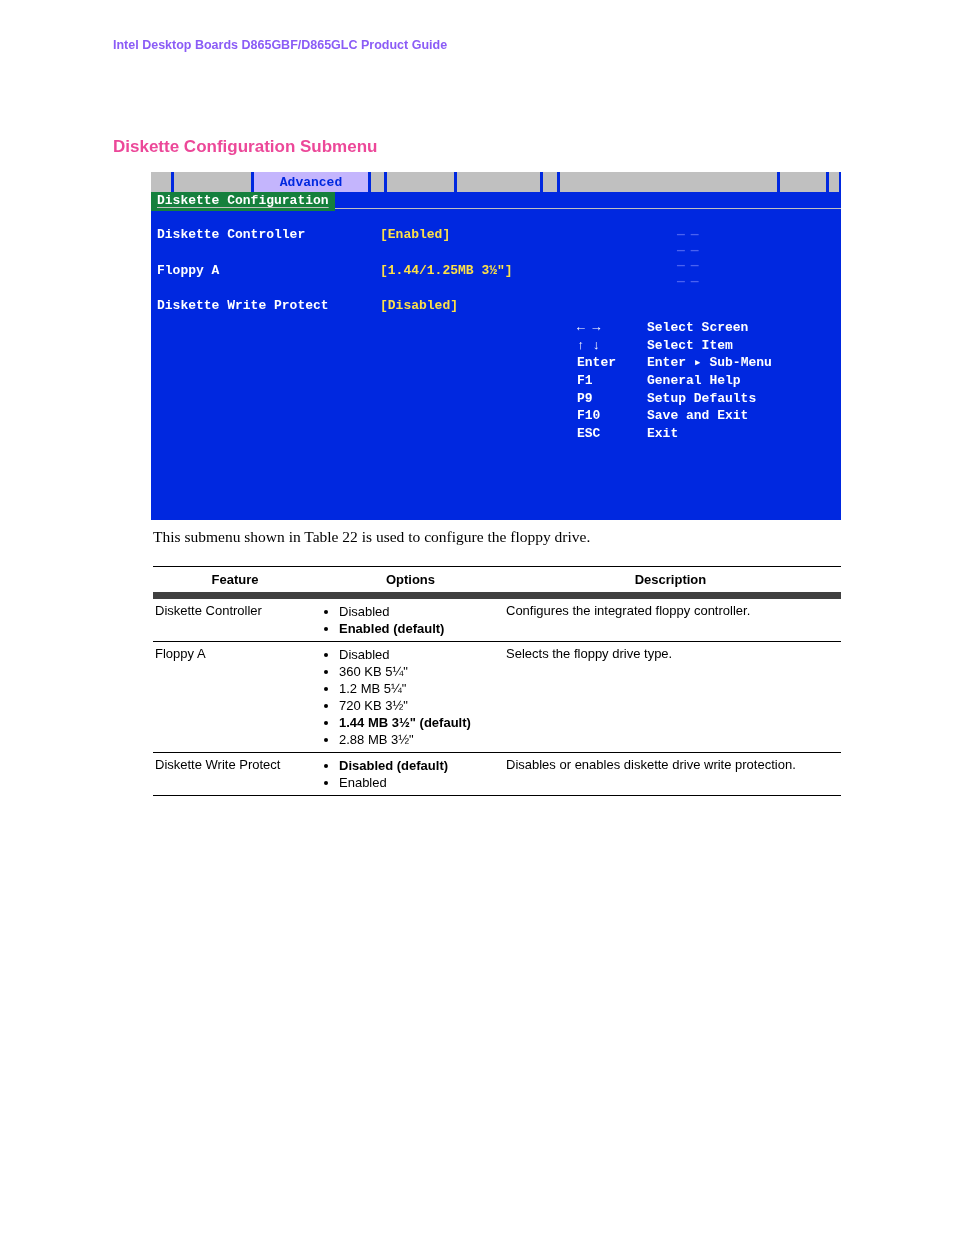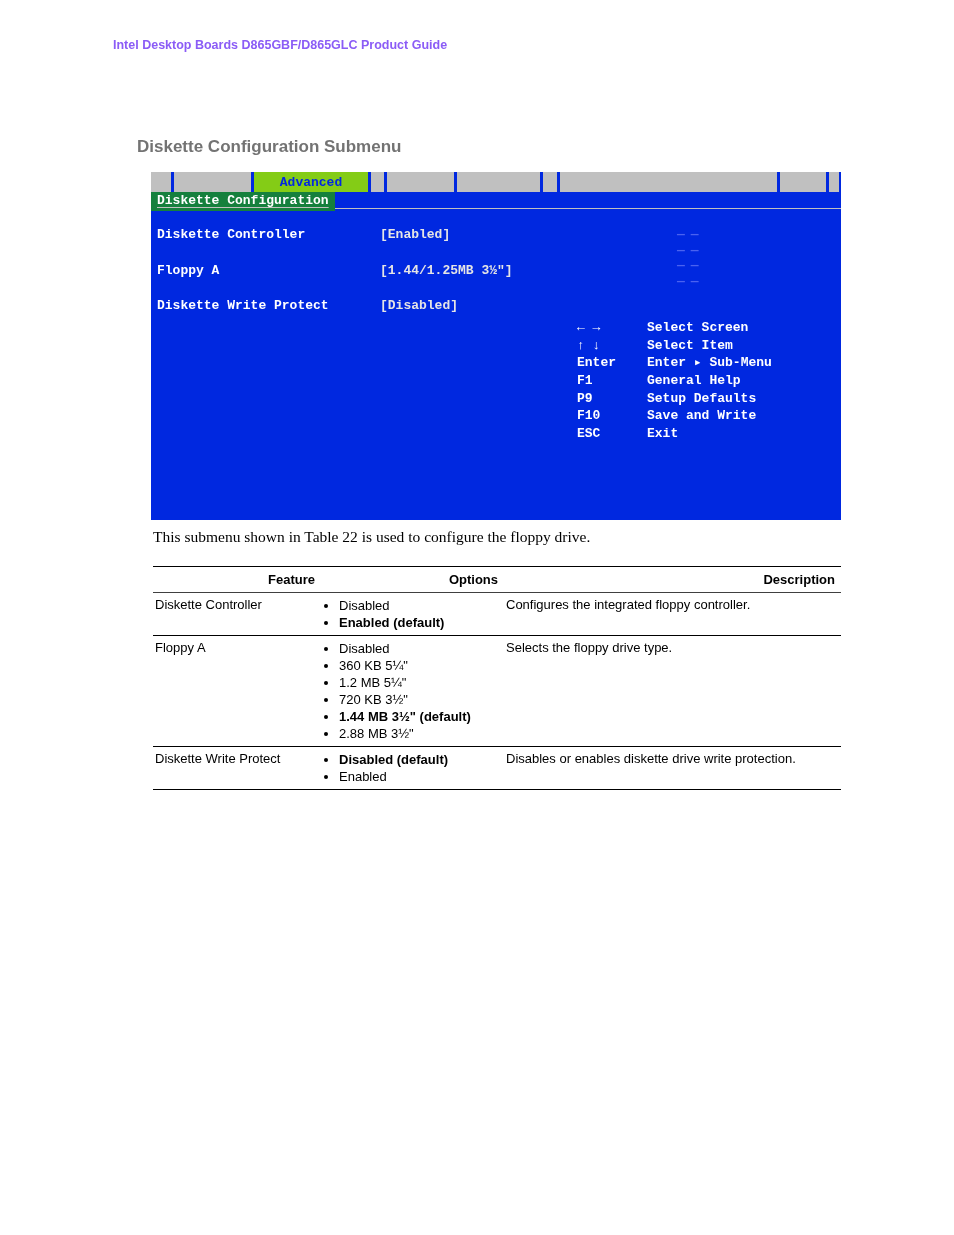--- a/index.html
+++ b/index.html
@@ -14,34 +14,33 @@
     padding: 38px 110px 0 113px;
     box-sizing: border-box;
   }
   .header {
     font-size: 12.5px;
     font-weight: bold;
     color: #8b5cf6;
     margin-bottom: 85px;
   }
   .section-title {
-    color: #737373;
+    color: #ec4899;
     font-size: 17px;
     font-weight: bold;
     margin-bottom: 15px;
-    margin-left: 24px;
   }
   .bios-box-outer {
     margin-left: 38px;
     width: 690px;
     background: #0028e0;
     position: relative;
   }
   .tab {
-    background: #84cc16;
+    background: #c4b5fd;
     display: flex;
     align-items: center;
     justify-content: center;
     font-family: "Courier New", monospace;
     font-weight: bold;
     font-size: 13px;
     color: #0028e0;
   }
   .tabline {
     display:flex;
@@ -70,21 +69,21 @@
     color:#fff;
     font-weight:bold;
     line-height: 1.2;
   }
   .bios-left .row { margin-bottom: 20px; }
   .bios-mid {
     width: 187px;
     padding: 16px 4px 16px 4px;
     font-family:"Courier New",monospace;
     font-size:13px;
-    color:#e5e5e5;
+    color:#fde047;
     font-weight:bold;
     line-height:1.2;
   }
   .bios-mid .row { margin-bottom: 20px; }
   .bios-right {
     flex:1;
     padding: 16px 6px 10px 6px;
     font-family:"Courier New",monospace;
     font-size:13px;
     color:#fff;
@@ -112,25 +111,25 @@
     margin-left: 40px;
     margin-bottom: 4px;
   }
   table.spec {
     border-collapse: collapse;
     margin-left: 40px;
     width: 688px;
     font-size: 13px;
   }
   table.spec th {
-    text-align: right;
+    text-align: center;
     font-weight: bold;
     padding: 5px 6px 5px 2px;
     border-top: 1.5px solid #000;
-    border-bottom: 1px solid #404040;
+    border-bottom: 7px solid #404040;
   }
   table.spec td {
     vertical-align: top;
     padding: 4px 6px 4px 2px;
     border-bottom: 1px solid #000;
   }
   table.spec td.feat { width:160px; }
   table.spec td.opt  { width:175px; }
   ul.opts {
     margin:0;
@@ -216,21 +215,21 @@
           <div class="help-row">
               <span class="help-key">F1</span>
               <span>General Help</span>
             </div>
           <div class="help-row">
               <span class="help-key">P9</span>
               <span>Setup Defaults</span>
             </div>
           <div class="help-row">
               <span class="help-key">F10</span>
-              <span>Save and Write</span>
+              <span>Save and Exit</span>
             </div>
           <div class="help-row">
               <span class="help-key">ESC</span>
               <span>Exit</span>
             </div>
         </div>
       </div>
     </div>
   </div>
 

